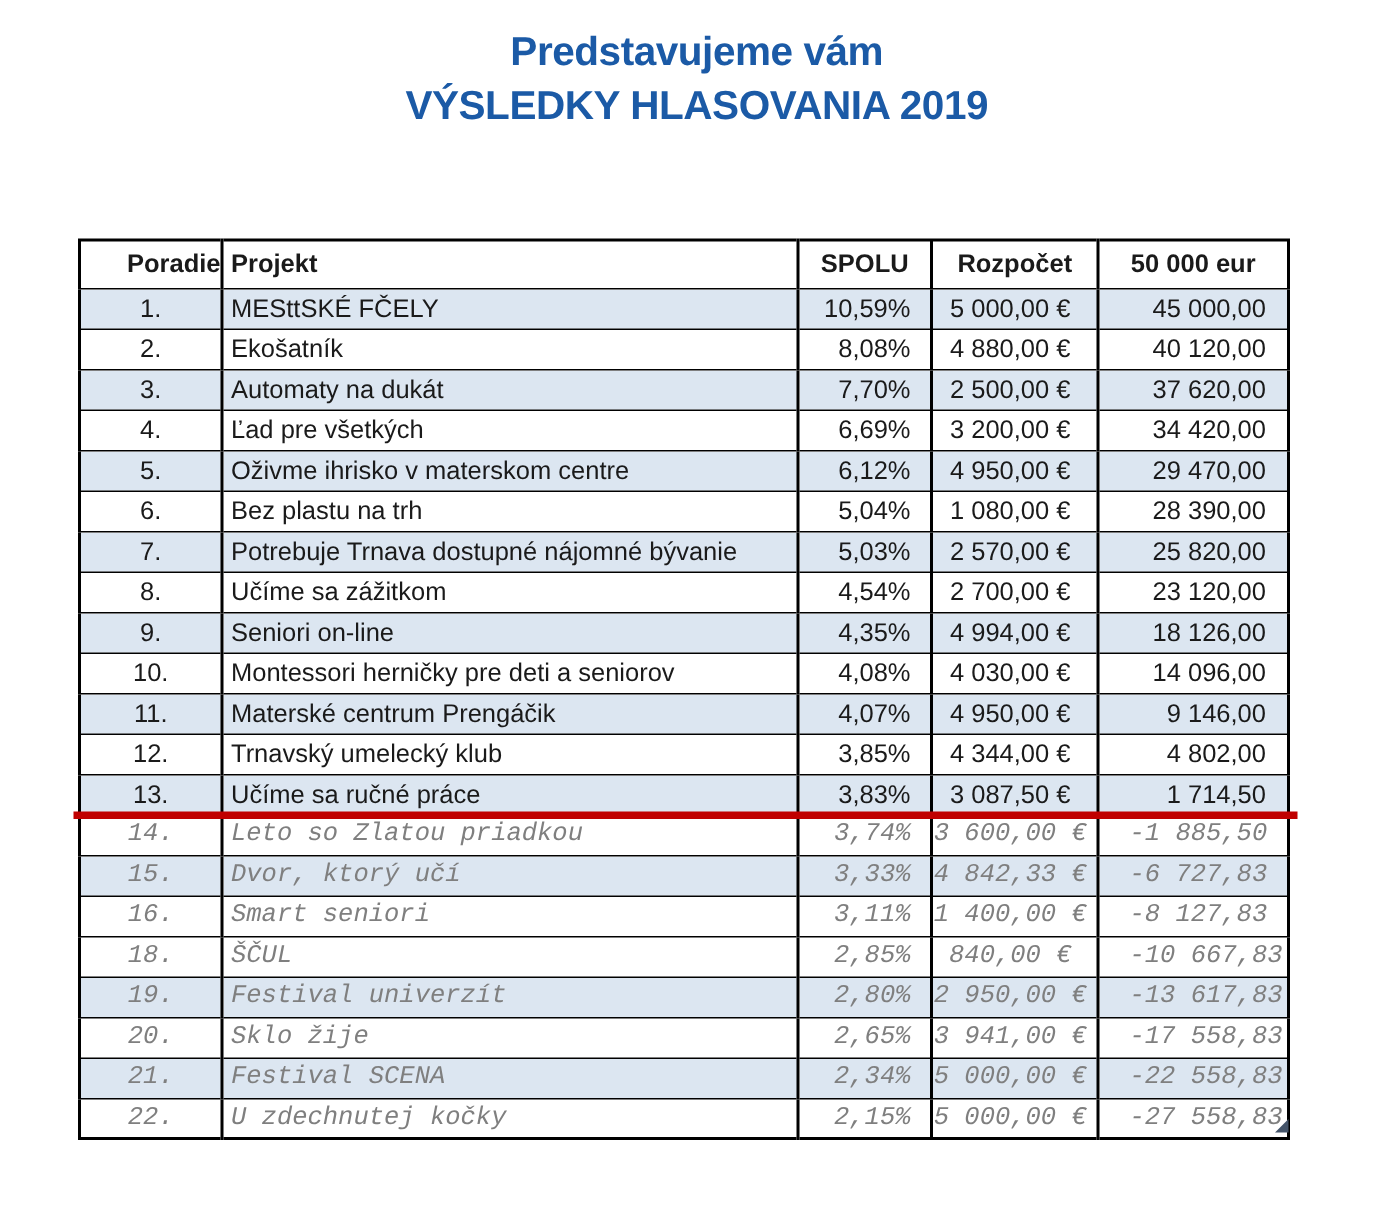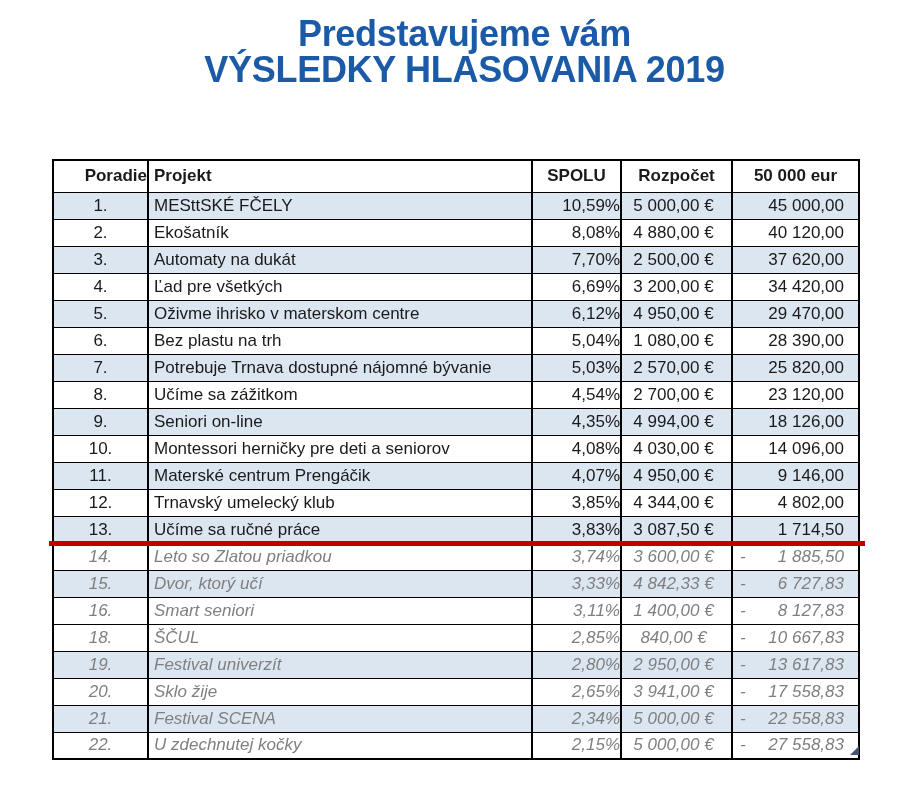--- a/index.html
+++ b/index.html
@@ -12,21 +12,21 @@
     --text-black:#1a1a1a;
   }
   *{box-sizing:border-box;margin:0;padding:0;}
   html,body{width:915px;height:807px;background:#ffffff;overflow:hidden;
     font-family:"Liberation Sans","DejaVu Sans",sans-serif;}
   .page{position:relative;width:915px;height:807px;background:#fff;}
 
   .title-block{
     position:absolute;top:16px;left:0;width:915px;
     text-align:center;color:var(--title-blue);
-    font-weight:bold;font-size:36px;line-height:36px;
+    font-weight:bold;font-size:27px;line-height:36px;
     letter-spacing:-0.3px;
     padding-left:14px;
   }
 
   .table-wrap{position:absolute;left:52px;top:159px;width:806px;}
 
   table{
     border-collapse:collapse;table-layout:fixed;width:806px;
     font-size:17px;color:var(--text-black);
   }
@@ -41,29 +41,29 @@
   }
   table{border:2px solid var(--border-black);}
   thead tr{height:32px;}
   tbody tr{height:27px;}
   thead th{font-weight:bold;text-align:center;}
   th.projekt{text-align:left;padding-left:5px;}
   th.poradie{text-align:right;}
 
   td.rank{text-align:center;}
   td.project{text-align:left;padding-left:5px;margin-left:48px;}
-  td.spolu{text-align:right;}
+  td.spolu{text-align:right;padding-right:13px;}
   td.rozpocet{text-align:center;padding-right:6px;}
   td.remaining{padding:0;}
   td.remaining .cellflex{
     display:flex;justify-content:space-between;align-items:center;
-    padding-left:7px;padding-right:14px;width:100%;
+    padding-left:20px;padding-right:14px;width:100%;
   }
   tr.stripe td{background:var(--stripe-blue);}
-  tr.below td{color:var(--below-gray);font-style:italic;}
+  tr.below td{color:var(--below-gray);font-style:italic;font-family:Liberation Mono, monospace;}
 
   .cutoff-line{
     position:absolute;left:-3px;top:382px;width:816px;height:5px;
     background:var(--cutoff-red);z-index:5;
   }
   .fill-handle{
     position:absolute;right:-1px;bottom:5px;width:0;height:0;
     border-left:9px solid transparent;
     border-bottom:9px solid var(--handle-blue);
     z-index:6;

